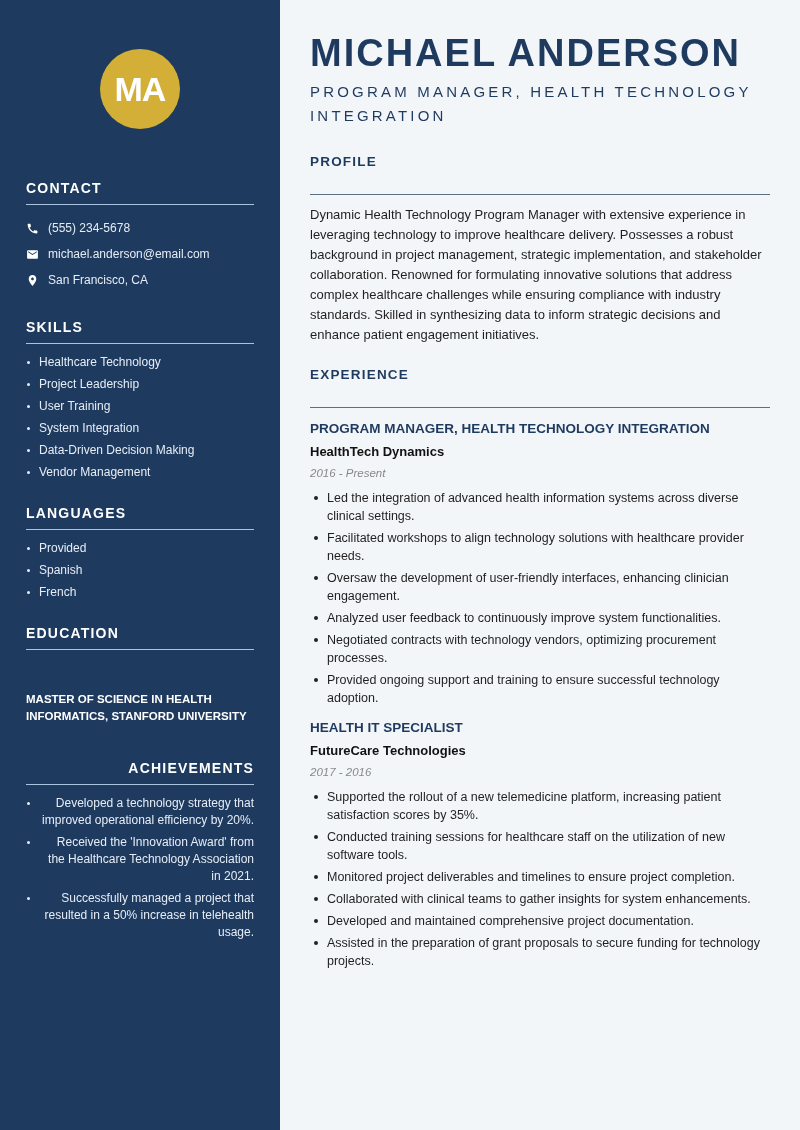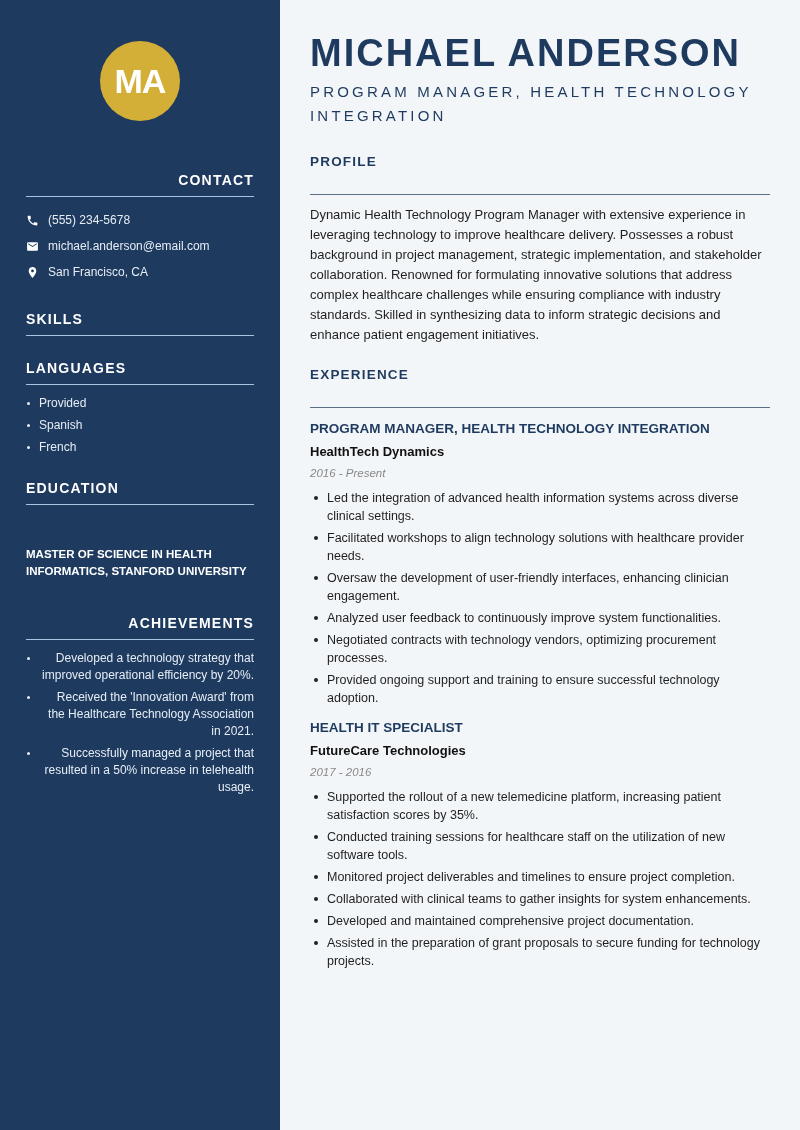--- a/index.html
+++ b/index.html
@@ -4,21 +4,21 @@
   <style>
     html, body { margin: 0; padding: 0; }
     body {
       width: 800px; height: 1130px; overflow: hidden;
       font-family: "Liberation Sans", sans-serif;
       background: #f3f6f9;
     }
     .page { display: flex; width: 800px; height: 1130px; }
     .sidebar {
       width: 280px; height: 1130px; background: #1e3a5f; color: #ffffff;
-      box-sizing: border-box; padding: 4px 26px; position: relative;
+      box-sizing: border-box; padding: 12px 26px; position: relative;
     }
     .avatar {
       width: 80px; height: 80px; border-radius: 50%; background: #d4af37;
       margin: 37px auto 0 auto; display: flex; align-items: center; justify-content: center;
       font-weight: bold; font-size: 34px; color: #ffffff; letter-spacing: -1px;
     }
     .side-section { margin-top: 0; }
     .side-title {
       font-size: 14px; font-weight: bold; letter-spacing: 1.2px; color: #ffffff;
       padding-bottom: 8px; border-bottom: 1.5px solid #a9c4e0; margin-bottom: 10px;
@@ -62,21 +62,21 @@
       background: #222; border-radius: 50%;
     }
   </style>
 </head>
 <body>
 
 <div class="page">
   <aside class="sidebar">
     <div class="avatar">MA</div>
 
-    <div class="side-section" style="margin-top:51px;text-align:right;">
+    <div class="side-section" style="margin-top:51px;">
       <div class="side-title">CONTACT</div>
       <div class="contact-row">
         <svg viewBox="0 0 24 24">
             <path fill="#ffffff" d="M6.6 10.8c1.4 2.8 3.8 5.1 6.6 6.6l2.2-2.2c.3-.3.7-.4 1-.2 1.1.4 2.3.6 3.6.6.6 0 1 .4 1 1V20c0 .6-.4 1-1 1C10.6 21 3 13.4 3 4c0-.6.4-1 1-1h3.5c.6 0 1 .4 1 1 0 1.3.2 2.5.6 3.6.1.3 0 .7-.2 1L6.6 10.8z"></path>
           </svg>
         <span>(555) 234-5678</span>
       </div>
       <div class="contact-row">
         <svg viewBox="0 0 24 24">
             <path fill="#ffffff" d="M20 4H4c-1.1 0-2 .9-2 2v12c0 1.1.9 2 2 2h16c1.1 0 2-.9 2-2V6c0-1.1-.9-2-2-2zm0 4l-8 5-8-5V6l8 5 8-5v2z"></path>
@@ -86,20 +86,28 @@
       <div class="contact-row">
         <svg viewBox="0 0 24 24">
             <path fill="#ffffff" d="M12 2C8.1 2 5 5.1 5 9c0 5.3 7 13 7 13s7-7.7 7-13c0-3.9-3.1-7-7-7zm0 9.5c-1.4 0-2.5-1.1-2.5-2.5s1.1-2.5 2.5-2.5 2.5 1.1 2.5 2.5-1.1 2.5-2.5 2.5z"></path>
           </svg>
         <span>San Francisco, CA</span>
       </div>
     </div>
 
     <div class="side-section" style="margin-top:26px;">
       <div class="side-title">SKILLS</div>
+      <ul class="side-list">
+        <li>Healthcare Technology</li>
+        <li>Project Leadership</li>
+        <li>User Training</li>
+        <li>System Integration</li>
+        <li>Data-Driven Decision Making</li>
+        <li>Vendor Management</li>
+      </ul>
     </div>
 
     <div class="side-section" style="margin-top:24px;">
       <div class="side-title">LANGUAGES</div>
       <ul class="side-list">
         <li>Provided</li>
         <li>Spanish</li>
         <li>French</li>
       </ul>
     </div>

